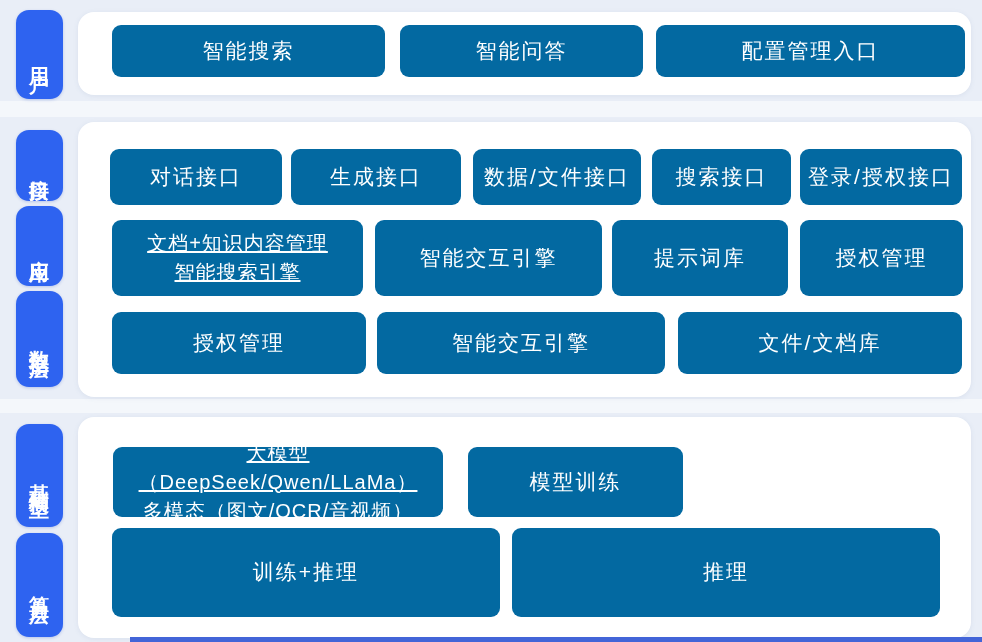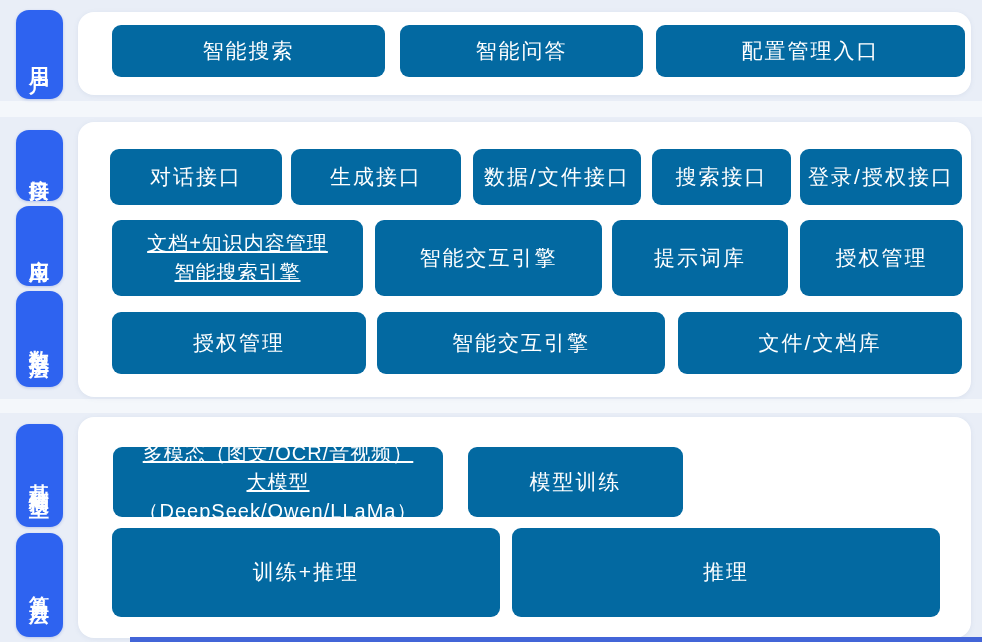--- a/index.html
+++ b/index.html
@@ -79,22 +79,22 @@
 
   <div class="panel" style="left:78px;top:417px;width:893px;height:221px"></div>
   <div class="side-label" style="left:16px;top:424px;width:47px;height:103px">
     <span class="vtext">基础模型</span>
   </div>
   <div class="side-label" style="left:16px;top:533px;width:47px;height:104px">
     <span class="vtext">算力层</span>
   </div>
 
   <div class="btn two-line" style="left:113px;top:447px;width:330px;height:70px">
+    <span>大模型（DeepSeek/Qwen/LLaMa）</span>
     <span>多模态（图文/OCR/音视频）</span>
-    <span>大模型（DeepSeek/Qwen/LLaMa）</span>
   </div>
   <div class="btn" style="left:468px;top:447px;width:215px;height:70px">模型训练</div>
 
   <div class="btn" style="left:112px;top:528px;width:388px;height:89px">训练+推理</div>
   <div class="btn" style="left:512px;top:528px;width:428px;height:89px">推理</div>
 
   <div class="strip" style="left:130px;top:637px;width:852px;height:5px"></div>
 </div>
 
 </body></html>

